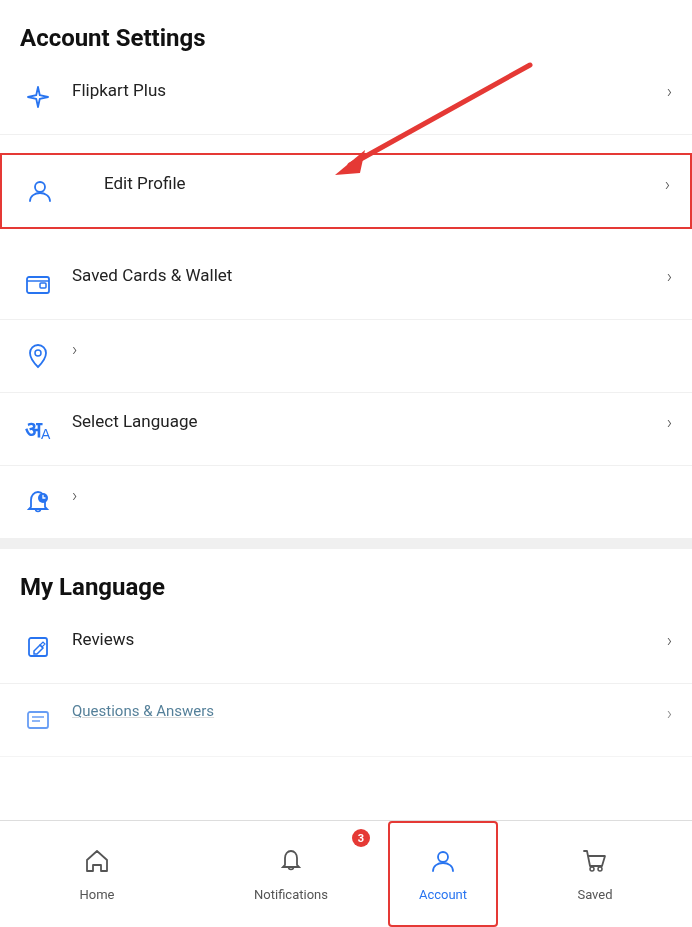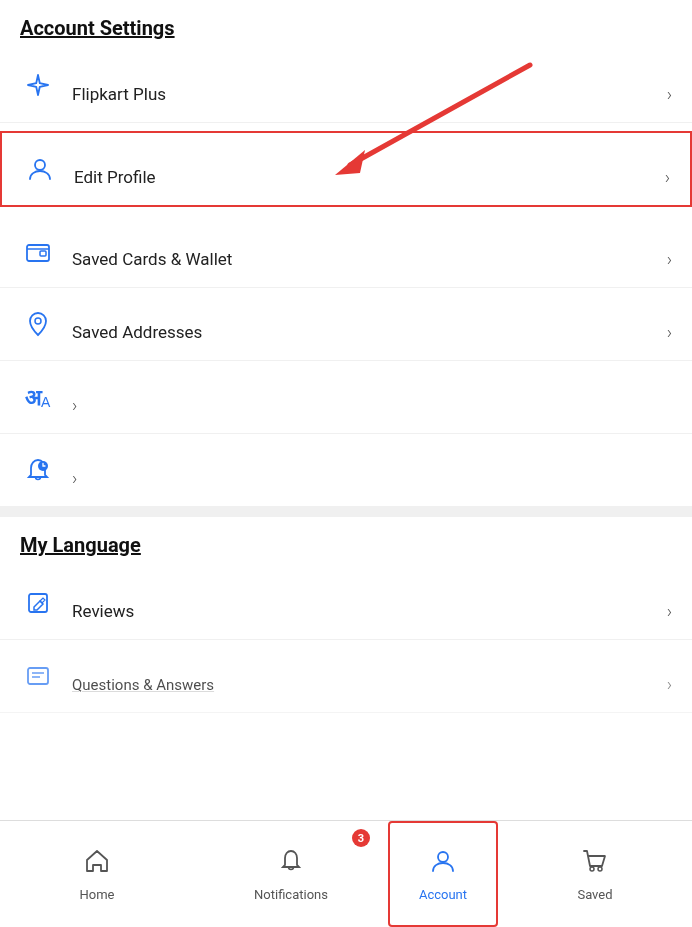--- a/index.html
+++ b/index.html
@@ -11,38 +11,38 @@
       height: 927px;
       overflow: hidden;
       position: relative;
     }
     .main-content {
       background: #fff;
       height: 820px;
       overflow: hidden;
     }
     .section-title {
-      font-size: 20px;
+      font-size: 24px;
       font-weight: 700;
       color: #111;
-      padding: 16px 20px 10px 20px;
-      text-decoration: underline;
+      padding: 24px 20px 10px 20px;
     }
     .menu-item {
       display: flex;
-      align-items: flex-end;
+      align-items: flex-start;
       padding: 18px 20px;
       background: #fff;
       border-bottom: 1px solid #f0f0f0;
       cursor: pointer;
       position: relative;
     }
     .menu-item.highlighted {
       border: 2.5px solid #e53935;
-      margin: 8px 0;
+      margin: 18px 0;
+      gap: 30px;
     }
     .menu-item-icon {
       width: 36px;
       height: 36px;
       display: flex;
       align-items: center;
       justify-content: center;
       margin-right: 16px;
       flex-shrink: 0;
     }
@@ -112,21 +112,21 @@
       border-radius: 10px;
       font-size: 11px;
       font-weight: bold;
       width: 18px;
       height: 18px;
       display: flex;
       align-items: center;
       justify-content: center;
     }
     .questions-partial {
-      color: #000000;
+      color: #0c4a6e;
       font-size: 15px;
       text-decoration: underline;
       text-decoration-color: #ccc;
     }
   </style>
 </head>
 <body>
 
 <div class="main-content">
 
@@ -166,31 +166,31 @@
       <span class="menu-item-chevron">›</span>
     </div>
 
     <div class="menu-item">
       <div class="menu-item-icon">
         <svg width="28" height="28" viewBox="0 0 28 28" fill="none">
           <path d="M14 3 C9.5 3 6 6.5 6 11 C6 17 14 25 14 25 C14 25 22 17 22 11 C22 6.5 18.5 3 14 3 Z" stroke="#2874f0" stroke-width="1.8"></path>
           <circle cx="14" cy="11" r="3" stroke="#2874f0" stroke-width="1.5"></circle>
         </svg>
       </div>
-      <span class="menu-item-label">Saved Addresses</span>
       <span class="menu-item-chevron">›</span>
     </div>
 
     <div class="menu-item">
       <div class="menu-item-icon">
         <svg width="32" height="32" viewBox="0 0 32 32" fill="none">
           <text x="3" y="24" font-size="22" fill="#2874f0" font-family="serif" font-weight="bold">अ</text>
           <text x="19" y="26" font-size="14" fill="#2874f0" font-family="sans-serif">A</text>
         </svg>
       </div>
+      <span class="menu-item-label">Select Language</span>
       <span class="menu-item-chevron">›</span>
     </div>
 
     <div class="menu-item">
       <div class="menu-item-icon">
         <svg width="28" height="28" viewBox="0 0 28 28" fill="none">
           <path d="M14 4 C10 4 7 7.5 7 12 L7 19 L5 21 L23 21 L21 19 L21 12 C21 7.5 18 4 14 4 Z" stroke="#2874f0" stroke-width="1.8"></path>
           <path d="M11.5 21 C11.5 22.4 12.6 23.5 14 23.5 C15.4 23.5 16.5 22.4 16.5 21" stroke="#2874f0" stroke-width="1.5"></path>
           <circle cx="19" cy="10" r="5" fill="#2874f0"></circle>
           <path d="M19 7.5 L19 10 L21 10" stroke="white" stroke-width="1.3" stroke-linecap="round"></path>

